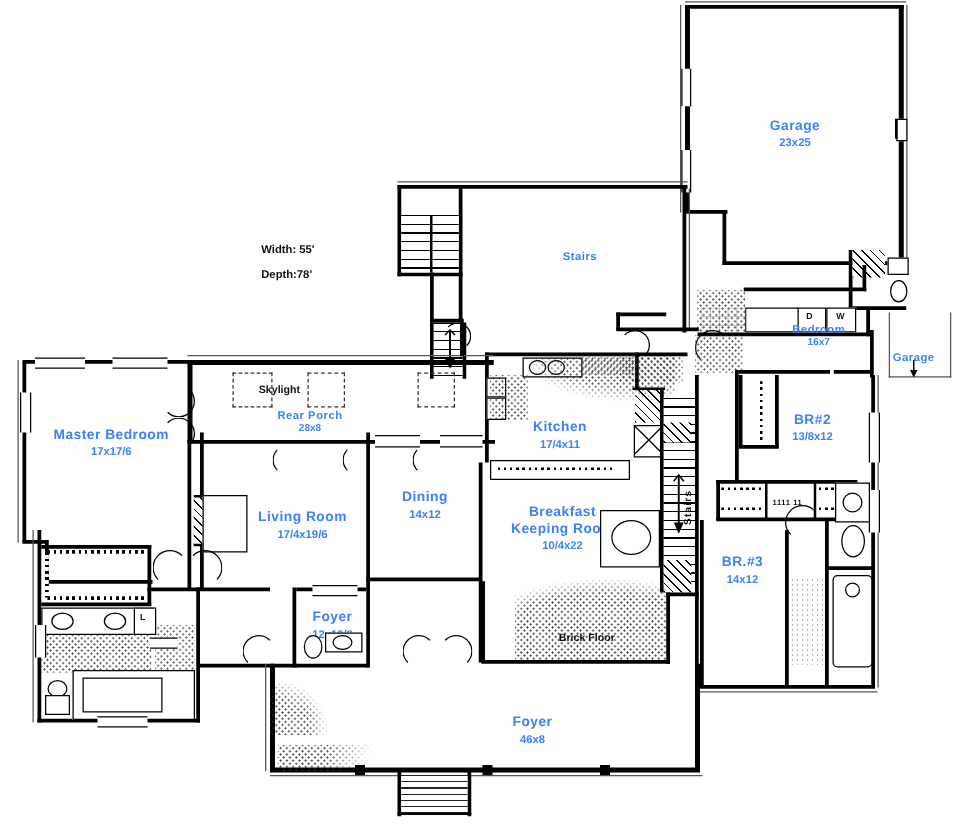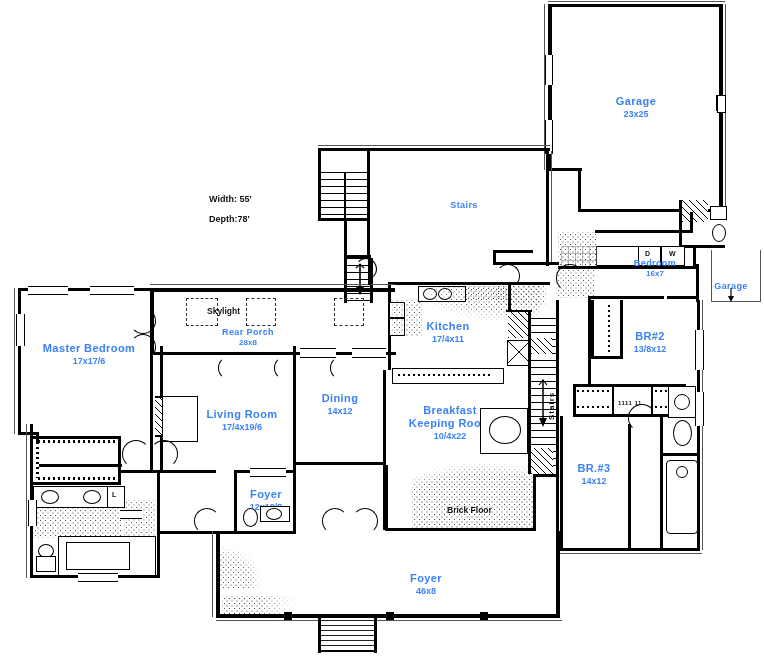--- a/index.html
+++ b/index.html
@@ -196,21 +196,21 @@
     <div class="rod" style="left:577px;top:390px;width:33px;height:2px;"></div>
     <div class="rod" style="left:577px;top:406px;width:33px;height:2px;"></div>
     <div class="rod" style="left:655px;top:390px;width:29px;height:2px;"></div>
     <div class="rod" style="left:655px;top:406px;width:29px;height:2px;"></div>
     <div class="note" style="left:618px;top:400px;font-size:6px;letter-spacing:.5px;">1111 11</div>
   </div>
 
   <div>
     <div class="wall" style="left:560px;top:416px;width:3px;height:132px;"></div>
     <div class="wall" style="left:628px;top:424px;width:3px;height:124px;"></div>
-    <div class="lbl" style="left:556px;top:462px;width:76px;">
+    <div class="lbl" style="left:556px;top:444px;width:76px;">
       <span class="nm">BR.#3</span>
       <span class="dm">14x12</span>
     </div>
     <div class="swing" style="left:628px;top:404px;width:26px;height:26px;border-right-color:transparent;border-bottom-color:transparent;border-top-color:#000;"></div>
   </div>
 
   <div>
     <div class="wall" style="left:660px;top:416px;width:3px;height:40px;"></div>
     <div class="wall" style="left:660px;top:453px;width:38px;height:3px;"></div>
     <div class="wall" style="left:660px;top:456px;width:3px;height:92px;"></div>
@@ -232,21 +232,21 @@
     <div class="oval" style="left:438px;top:288px;width:12px;height:10px;"></div>
 
     <div class="cab" style="left:389px;top:302px;width:14px;height:14px;"></div>
     <div class="cab" style="left:389px;top:318px;width:14px;height:16px;"></div>
 
     <div class="stipple" style="left:392px;top:300px;width:30px;height:36px;opacity:.85;"></div>
     <div class="stipple" style="left:466px;top:286px;width:44px;height:14px;opacity:.85;"></div>
 
     <div class="cab" style="left:392px;top:368px;width:110px;height:14px;"></div>
     <div class="rod" style="left:398px;top:374px;width:92px;height:2px;"></div>
-    <div class="lbl" style="left:400px;top:320px;width:96px;">
+    <div class="lbl" style="left:400px;top:336px;width:96px;">
       <span class="nm">Kitchen</span>
       <span class="dm">17/4x11</span>
     </div>
   </div>
 
   <div>
     <div class="diag" style="left:508px;top:312px;width:22px;height:26px;"></div>
     <div class="wall" style="left:506px;top:310px;width:26px;height:2px;"></div>
     <div class="stipple" style="left:496px;top:284px;width:50px;height:22px;opacity:.75;"></div>
     <div class="fix" style="left:507px;top:340px;width:24px;height:24px;"></div>

